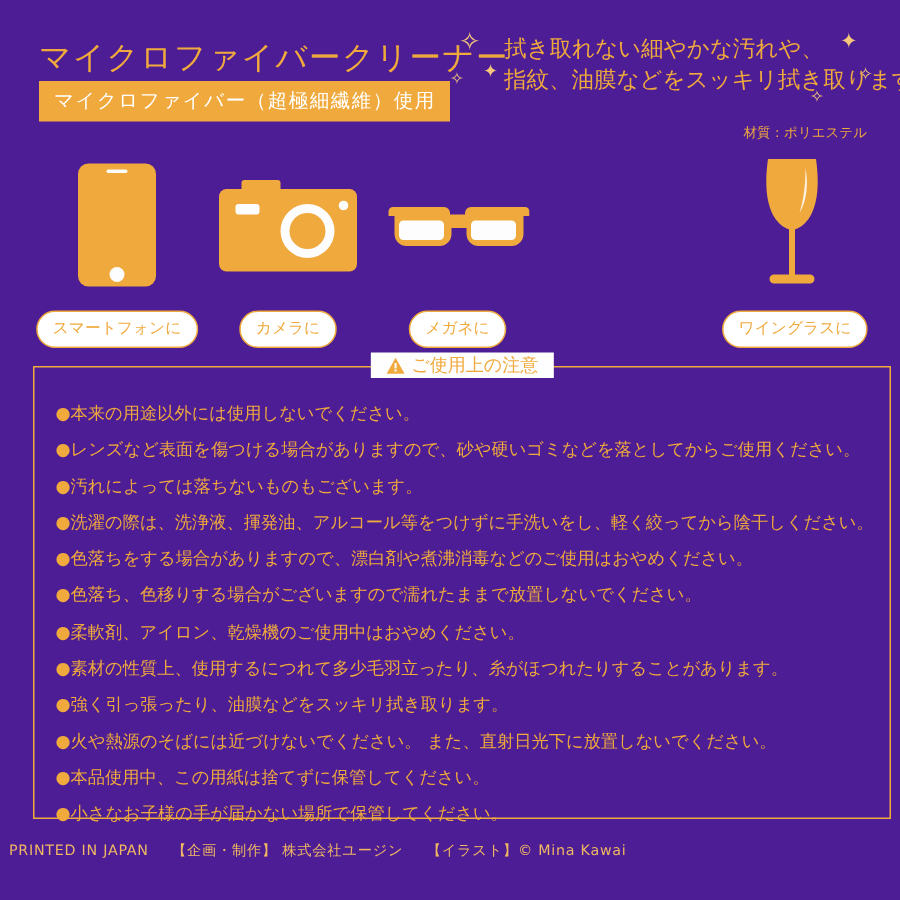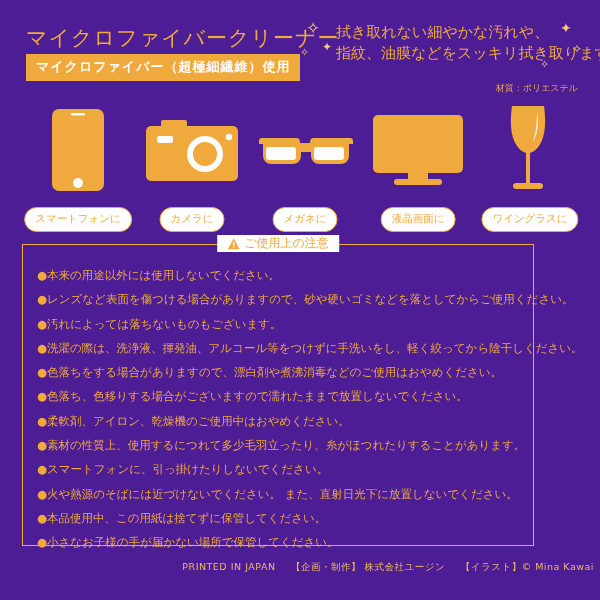--- a/index.html
+++ b/index.html
@@ -41,21 +41,20 @@
     position: absolute;
     left: 26px;
     top: 54px;
     background: #f0a93c;
     color: #ffffff;
     font-size: 13px;
     letter-spacing: 1px;
     padding: 4px 10px 5px 10px;
     font-family: "DejaVu Sans", sans-serif;
     white-space: nowrap;
-    font-weight: bold;
   }
   .tagline {
     position: absolute;
     left: 336px;
     top: 22px;
     color: #f0a93c;
     font-size: 15px;
     line-height: 21px;
     font-family: "DejaVu Sans", sans-serif;
     white-space: nowrap;
@@ -112,21 +111,21 @@
     padding: 4px 10px 5px 10px;
     white-space: nowrap;
     background: #fff;
     font-family: "DejaVu Sans", sans-serif;
   }
   
   .notes {
     position: absolute;
     left: 22px;
     top: 244px;
-    width: 512px;
+    width: 572px;
     height: 302px;
     border: 1.5px solid #f0a93c;
     box-sizing: border-box;
   }
   .notes-title {
     position: absolute;
     left: 50%;
     top: -10px;
     transform: translateX(-50%);
     background: #fefefe;
@@ -150,21 +149,21 @@
     font-size: 11.5px;
     line-height: 24.3px;
     font-family: "DejaVu Sans", sans-serif;
     white-space: nowrap;
   }
   .footer {
     position: absolute;
     left: 0;
     bottom: 26px;
     width: 600px;
-    text-align: right;
+    text-align: left;
     color: #f0b862;
     font-size: 9.5px;
     letter-spacing: 0.5px;
     font-family: "DejaVu Sans", sans-serif;
   }
   .footer span { margin: 0 6px; }
   svg { display: block; }
 </style>
 </head>
 <body>
@@ -222,32 +221,20 @@
           <rect x="16" y="2" width="26" height="8" rx="2" fill="#f0a93c"></rect>
           <circle cx="60" cy="36" r="18" fill="#fdfdfd"></circle>
           <circle cx="60" cy="36" r="12" fill="#f0a93c"></circle>
           <rect x="12" y="18" width="16" height="7" rx="2" fill="#fdfdfd"></rect>
           <circle cx="84" cy="19" r="3.2" fill="#fdfdfd"></circle>
         </svg>
       </div>
       <div class="pill">カメラに</div>
     </div>
 
-    <div class="icon-cell" style="left:358px;">
-      <div class="icon-art">
-        <svg width="92" height="72" viewBox="0 0 92 72">
-          <rect x="1" y="1" width="90" height="58" rx="5" ry="5" fill="#f0a93c"></rect>
-          <rect x="8" y="8" width="76" height="40" rx="2" fill="#fdfdfd" opacity="0"></rect>
-          <rect x="36" y="59" width="20" height="6" fill="#f0a93c"></rect>
-          <rect x="22" y="65" width="48" height="6" rx="3" fill="#f0a93c"></rect>
-          <rect x="8" y="50" width="76" height="3" fill="#fdfdfd" opacity="0"></rect>
-        </svg>
-      </div>
-      <div class="pill">液晶画面に</div>
-    </div>
 
     <div class="icon-cell" style="left:470px;">
       <div class="icon-art">
         <svg width="52" height="92" viewBox="0 0 52 92">
           <path d="M12 2 h28 c2 14 2 30 -5 40 c-3 4 -6 6 -9 7 v30 h10 a3 3 0 0 1 0 6 h-24 a3 3 0 0 1 0 -6 h10 v-30 c-3 -1 -6 -3 -9 -7 c-7 -10 -7 -26 -5 -40 z" fill="#f0a93c"></path>
           <path d="M33 8 c2 10 1 22 -4 30 c3 -10 4 -20 4 -30 z" fill="#fdfdfd" opacity="0.85"></path>
         </svg>
       </div>
       <div class="pill">ワイングラスに</div>
     </div>
@@ -267,21 +254,21 @@
 
     <div class="notes-list">
       <div class="note-item">●本来の用途以外には使用しないでください。</div>
       <div class="note-item">●レンズなど表面を傷つける場合がありますので、砂や硬いゴミなどを落としてからご使用ください。</div>
       <div class="note-item">●汚れによっては落ちないものもございます。</div>
       <div class="note-item">●洗濯の際は、洗浄液、揮発油、アルコール等をつけずに手洗いをし、軽く絞ってから陰干しください。</div>
       <div class="note-item">●色落ちをする場合がありますので、漂白剤や煮沸消毒などのご使用はおやめください。</div>
       <div class="note-item">●色落ち、色移りする場合がございますので濡れたままで放置しないでください。</div>
       <div class="note-item">●柔軟剤、アイロン、乾燥機のご使用中はおやめください。</div>
       <div class="note-item">●素材の性質上、使用するにつれて多少毛羽立ったり、糸がほつれたりすることがあります。</div>
-      <div class="note-item">●スマートフォンに、引っ掛けたりしないでください。</div>
+      <div class="note-item">●強く引っ張ったり、油膜などをスッキリ拭き取ります。</div>
       <div class="note-item">●火や熱源のそばには近づけないでください。 また、直射日光下に放置しないでください。</div>
       <div class="note-item">●本品使用中、この用紙は捨てずに保管してください。</div>
       <div class="note-item">●小さなお子様の手が届かない場所で保管してください。</div>
     </div>
   </div>
 
   <div class="footer">
     <span>PRINTED IN JAPAN</span>
     <span>【企画・制作】 株式会社ユージン</span>
     <span>【イラスト】© Mina Kawai</span>

